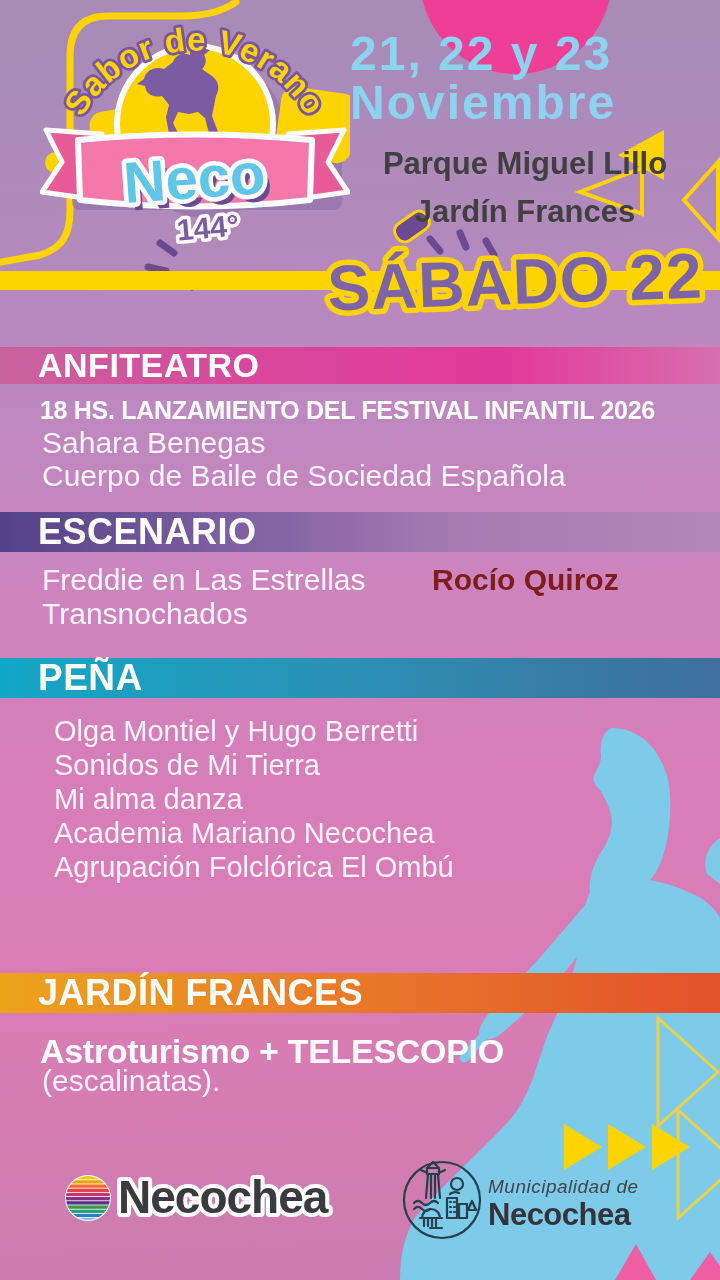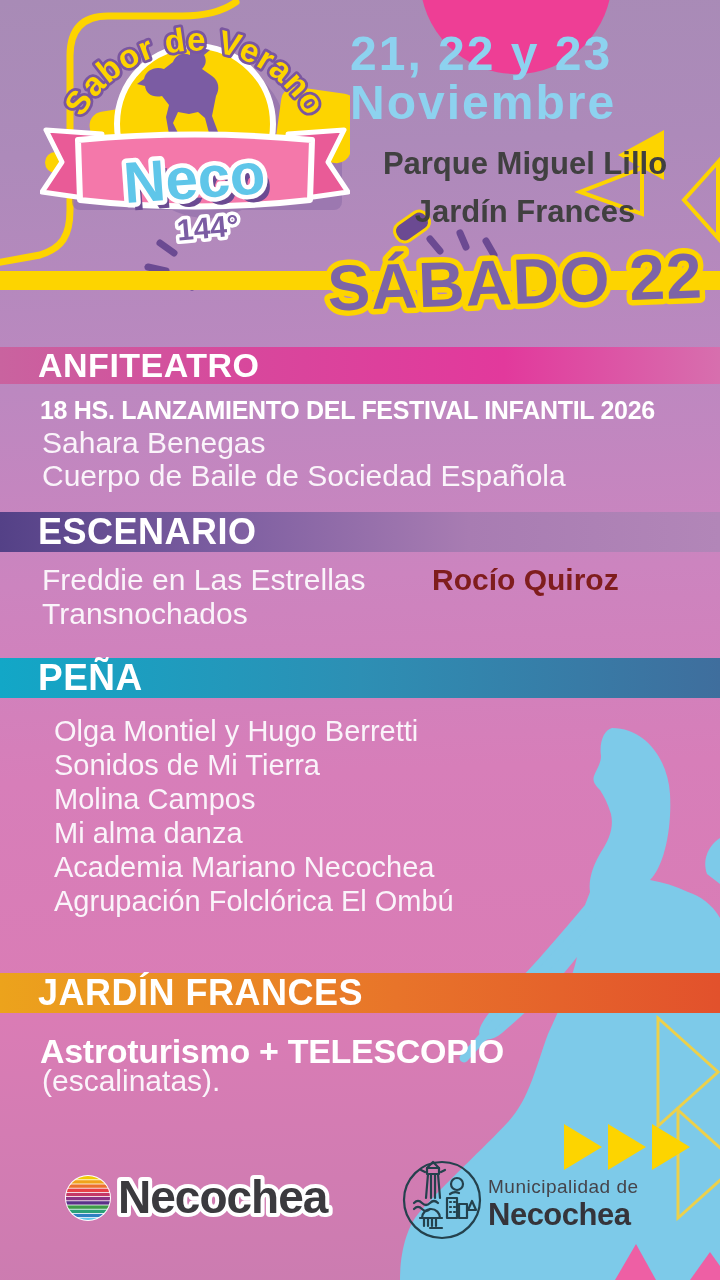--- a/index.html
+++ b/index.html
@@ -35,21 +35,21 @@
   .anf-hl{left:40px;top:396px;font-size:25px;}
   .anf-l1{left:42px;top:426px;font-size:30px;}
   .anf-l2{left:42px;top:459px;font-size:30px;}
   .esc-left{left:42px;top:563px;font-size:30px;line-height:34px;}
   .esc-right{left:432px;top:563px;font-size:30px;line-height:34px;color:#7f1d1d;font-weight:bold;z-index:4;}
   .pena-list{left:54px;top:714px;font-size:29px;line-height:34px;z-index:4;}
   .jar-hl{left:40px;top:1032px;font-size:34px;}
   .jar-l1{left:42px;top:1064px;font-size:30px;}
 
   .muni-text{left:488px;top:1177px;z-index:6;color:#35343a;line-height:1;}
-  .muni-text .small{font-size:19px;color:#45444b;letter-spacing:.5px;}
+  .muni-text .small{font-size:19px;color:#45444b;letter-spacing:.5px;font-style:italic;}
   .muni-text .big{font-size:31px;font-weight:bold;margin-top:3px;letter-spacing:-.5px;}
   svg{display:block;}
 </style>
 </head>
 <body>
 
 <div class="bg abs"></div>
 
 <svg class="abs" style="left:0;top:0;z-index:1;" width="260" height="280" viewBox="0 0 260 280">
   <path d="M236,2 C222,12 202,16 182,16 L108,16 C82,16 70,30 70,56 L70,210 C70,236 62,248 40,255 L-10,264" fill="none" stroke="#fdd400" stroke-width="7" stroke-linecap="round"></path>
@@ -175,21 +175,20 @@
 <div class="abs esc-right">
   <div>Rocío Quiroz</div>
 </div>
 
 <div class="abs band band-pena">
   <div class="t">PEÑA</div>
 </div>
 <div class="abs line pena-list">
   <div>Olga Montiel y Hugo Berretti</div>
   <div>Sonidos de Mi Tierra</div>
-  <div>Molina Campos</div>
   <div>Mi alma danza</div>
   <div>Academia Mariano Necochea</div>
   <div>Agrupación Folclórica El Ombú</div>
 </div>
 
 <div class="abs band band-jardin">
   <div class="t">JARDÍN FRANCES</div>
 </div>
 <div class="abs hl jar-hl">Astroturismo + TELESCOPIO</div>
 <div class="abs line jar-l1">(escalinatas).</div>

